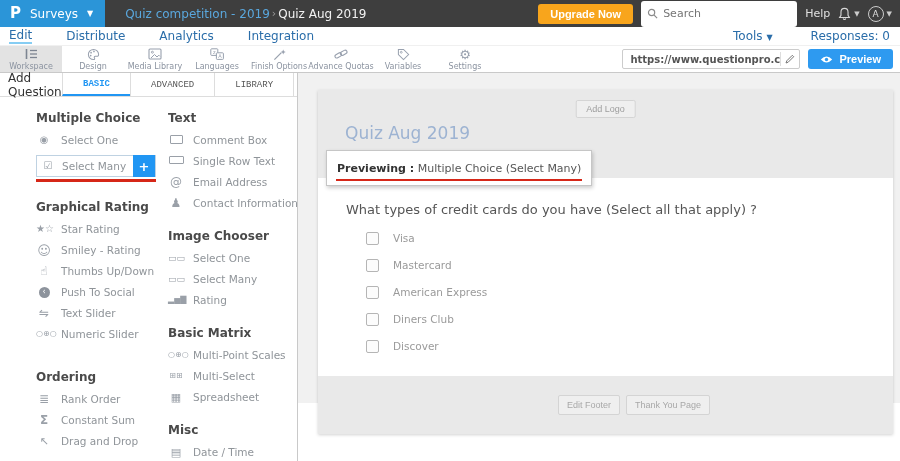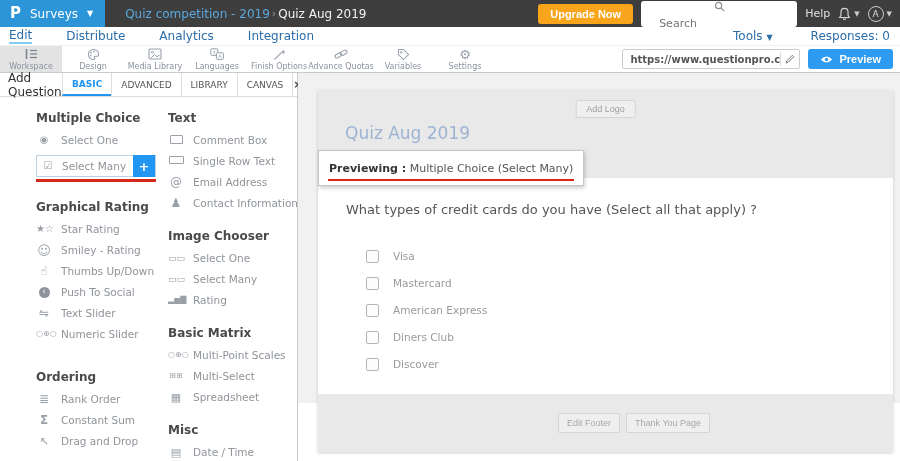--- a/index.html
+++ b/index.html
@@ -10,21 +10,21 @@
   .logo-area { background:#2b95d8; height:27px; display:flex; align-items:center; padding:0 12px 0 10px; gap:9px; }
   .logo-p { color:#fff; font-weight:bold; font-size:15px; line-height:1; }
   .surveys-lbl { color:#fff; font-size:12px; }
   .caret { font-size:8px; color:#fff; }
   .crumbs { margin-left:20px; font-size:12px; display:flex; gap:2px; align-items:center; }
   .crumb-parent { color:#5aa7dd; }
   .crumb-sep { color:#9a9a9a; font-size:11px; }
   .crumb-current { color:#f2f2f2; }
   .topbar-right { margin-left:auto; display:flex; align-items:center; gap:8px; padding-right:8px; }
   .btn-upgrade { background:#f8a51c; color:#fff; font-size:11px; font-weight:bold; border:none; border-radius:3px; padding:4px 12px; cursor:pointer; }
-  .searchbox { background:#fff; border-radius:3px; width:156px; height:26px; display:flex; align-items:center; padding:0 6px; gap:5px;flex-direction:column; }
+  .searchbox { background:#fff; border-radius:3px; width:156px; height:26px; display:flex; align-items:center; padding:0 6px; gap:5px; }
   .searchbox input { border:none; outline:none; font-size:11px; width:120px; color:#444; font-family:inherit; }
   .help-lbl { color:#e0e0e0; font-size:11px; }
   .bell-wrap,.avatar-wrap { display:flex; align-items:center; gap:3px; }
   .caret-gray { font-size:7px; color:#ccc; }
   .avatar { width:16px; height:16px; border:1px solid #ccc; border-radius:50%; color:#ddd; font-size:9px; display:flex; align-items:center; justify-content:center; }
 
   
   .menubar { height:19px; background:#fff; display:flex; align-items:center; font-size:12px; border-bottom:1px solid #f0f0f0; }
   .menu-item { color:#2a6da9; margin-left:34px; cursor:pointer; }
   .menu-item:first-child { margin-left:9px; border-bottom:2px solid #86cdf3; }
@@ -41,21 +41,21 @@
   .urlbox { width:178px; height:20px; border:1px solid #ccc; border-radius:2px; background:#fff; display:flex; align-items:center; padding:0 4px 0 7px; }
   .urlbox input { border:none; outline:none; flex:1; font-size:10px; color:#555; font-weight:bold; font-family:inherit; background:transparent; }
   .urlbox .pencil { border-left:1px solid #ddd; padding-left:4px; height:14px; display:flex; align-items:center; cursor:pointer; }
   .btn-preview { background:#2e9af0; color:#fff; border:none; border-radius:3px; font-size:11px; font-weight:bold; padding:4px 12px; display:flex; align-items:center; gap:6px; cursor:pointer; }
 
   
   .content { display:flex; height:388px; }
   .panel { width:298px; background:#fff; border-right:1px solid #c9c9c9; display:flex; flex-direction:column; }
   .panel-tabs { height:24px; display:flex; align-items:stretch; border-bottom:1px solid #ddd; }
   .panel-title { font-size:12px; font-weight:normal; color:#333; display:flex; align-items:center; padding:0 8px; width:62px; }
-  .ptab { border-left:1px solid #ddd; font-size:9px; color:#555; display:flex; align-items:center; justify-content:center; padding:0 9px; cursor:pointer; white-space:nowrap; }
+  .ptab { border-left:1px solid #ddd; font-size:9px; color:#555; display:flex; align-items:center; justify-content:center; padding:0 20px; cursor:pointer; white-space:nowrap;font-family:Liberation Mono, monospace; }
   .ptab.active { color:#2196f3; border-bottom:2px solid #2196f3; font-weight:bold; }
   .ptab-close { border-left:1px solid #ddd; width:25px; display:flex; align-items:center; justify-content:center; font-size:11px; font-weight:bold; color:#444; cursor:pointer; }
   .panel-body { flex:1; display:flex; overflow:hidden;margin-left:28px; }
   .pcol1 { width:148px; padding:4px 0 0 8px; }
   .pcol2 { flex:1; padding:4px 0 0 12px; }
   .sec-title { font-size:12px; font-weight:600; color:#4a4a4a; margin:10px 0 9px; }
   .pitem { display:flex; align-items:center; gap:9px; margin-bottom:9px; cursor:pointer; height:12px; }
   .pi-icon { width:16px; text-align:center; color:#9aa0a8; font-size:10px; line-height:1; flex:none; }
   .pi-label { font-size:10.5px; color:#8f9499; white-space:nowrap; }
   .mini-box { display:inline-block; width:13px; height:9px; border:1px solid #9aa0a8; border-radius:1px; }
@@ -68,26 +68,26 @@
   .plus-btn { width:22px; height:22px; background:#2196f3; color:#fff; font-size:13px; font-weight:bold; display:flex; align-items:center; justify-content:center; cursor:pointer; flex:none; }
   .red-underline-left { width:120px; height:3px; background:#d62718; margin-bottom:8px; }
 
   
   .main { flex:1; background:#fff; }
   .main-gray { background:#f1f1f1; height:330px; padding:17px 7px 0 20px; }
   .card { background:#e9e9e9; width:575px; box-shadow:0 1px 3px rgba(0,0,0,.18); position:relative; }
   .card-header { height:88px; position:relative; }
   .btn-addlogo { position:absolute; left:50%; transform:translateX(-50%); top:10px; background:#efefef; border:1px solid #d4d4d4; border-radius:2px; color:#9d9d9d; font-size:9px; padding:3px 10px; cursor:pointer; }
   .survey-title { position:absolute; left:27px; top:33px; font-size:17px; color:#9db3d2; }
-  .tooltip { position:absolute; left:0; top:60px; background:#fff; border:1px solid #c6c6c6; box-shadow:1px 2px 4px rgba(0,0,0,.2); padding:6px 10px 9px; z-index:3; white-space:nowrap; }
+  .tooltip { position:absolute; left:8px; top:60px; background:#fff; border:1px solid #c6c6c6; box-shadow:1px 2px 4px rgba(0,0,0,.2); padding:6px 10px 9px; z-index:3; white-space:nowrap; }
   .tooltip .tt-bold { font-size:11px; font-weight:bold; color:#333; }
   .tooltip .tt-rest { font-size:11px; color:#555; }
   .tooltip .red-underline { position:absolute; left:9px; right:9px; bottom:4px; height:2px; background:#d62718; }
   .card-body { background:#fff; min-height:167px; padding:24px 28px 10px; }
-  .question-text { font-size:13px; color:#555; margin-bottom:32px; }
+  .question-text { font-size:13px; color:#555; margin-bottom:14px; }
   .option-row { display:flex; align-items:center; gap:14px; margin:0 0 13px 20px; height:14px; }
   .checkbox { width:13px; height:13px; border:1px solid #b5b5b5; border-radius:2px; background:#fcfcfc; cursor:pointer; flex:none; }
   .option-label { font-size:10.5px; color:#9a9a9a; }
   .card-footer { height:58px; display:flex; align-items:center; gap:6px; padding-left:240px; }
   .btn-footer { background:#efefef; border:1px solid #d4d4d4; border-radius:2px; color:#a8a8a8; font-size:9px; padding:4px 8px; cursor:pointer; white-space:nowrap; }
 
   svg { display:block; }
 </style>
 </head>
 <body>

